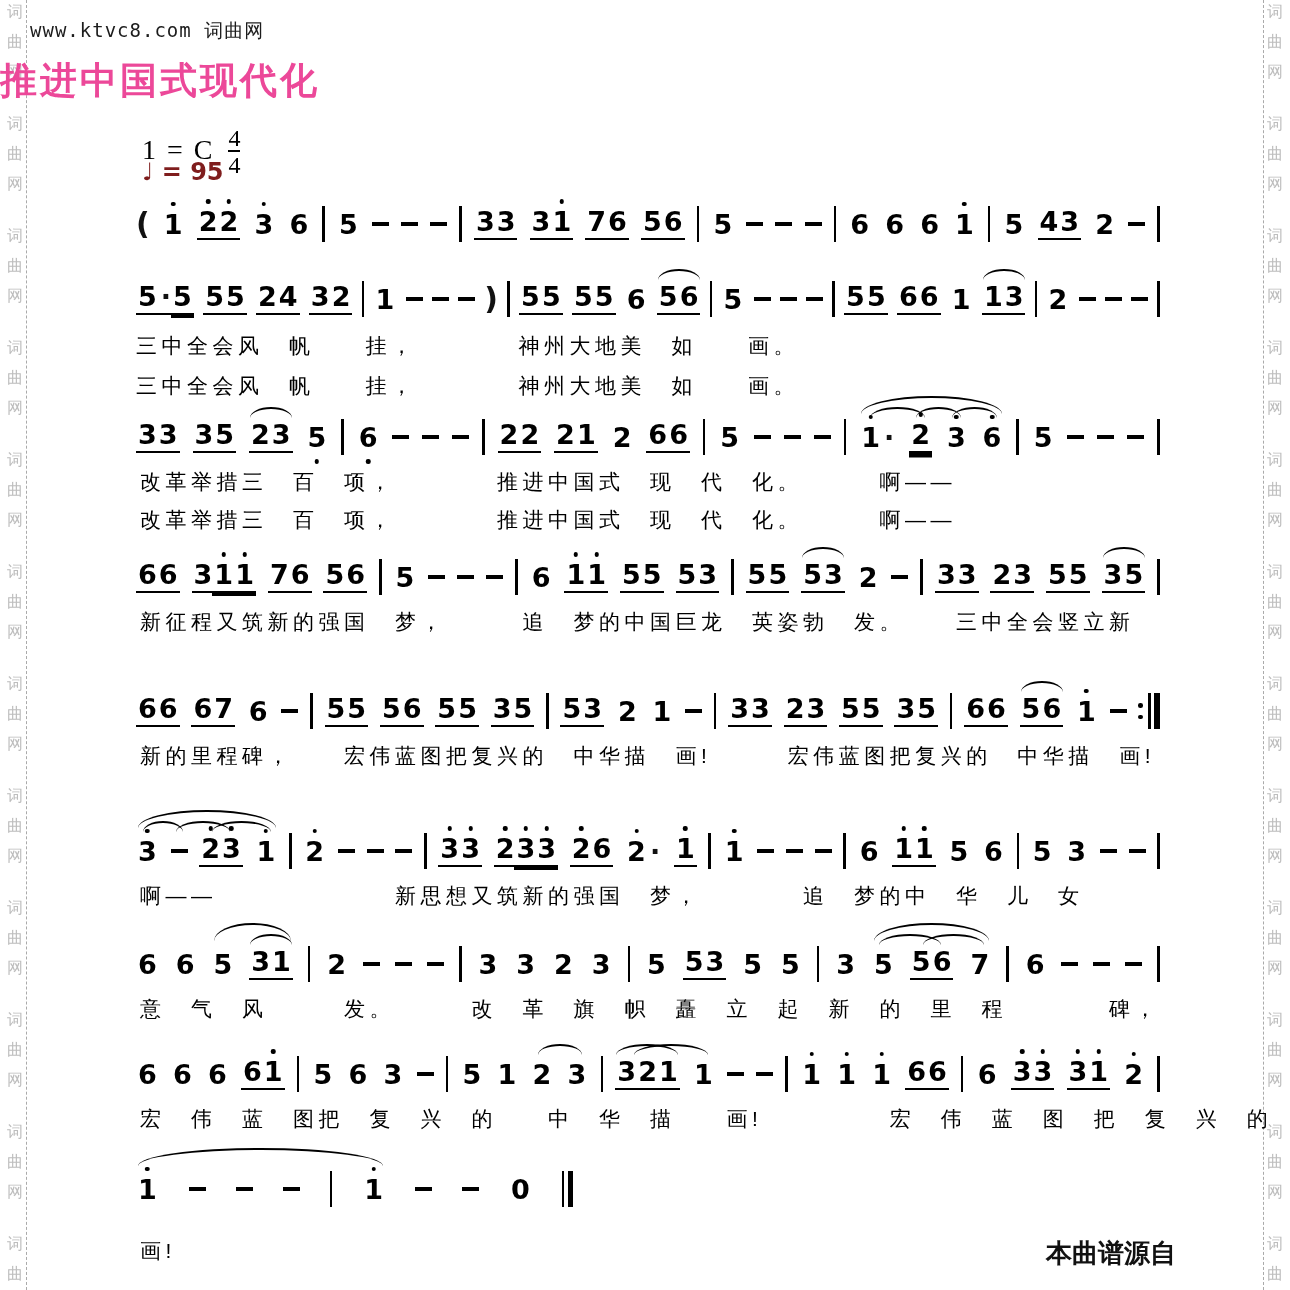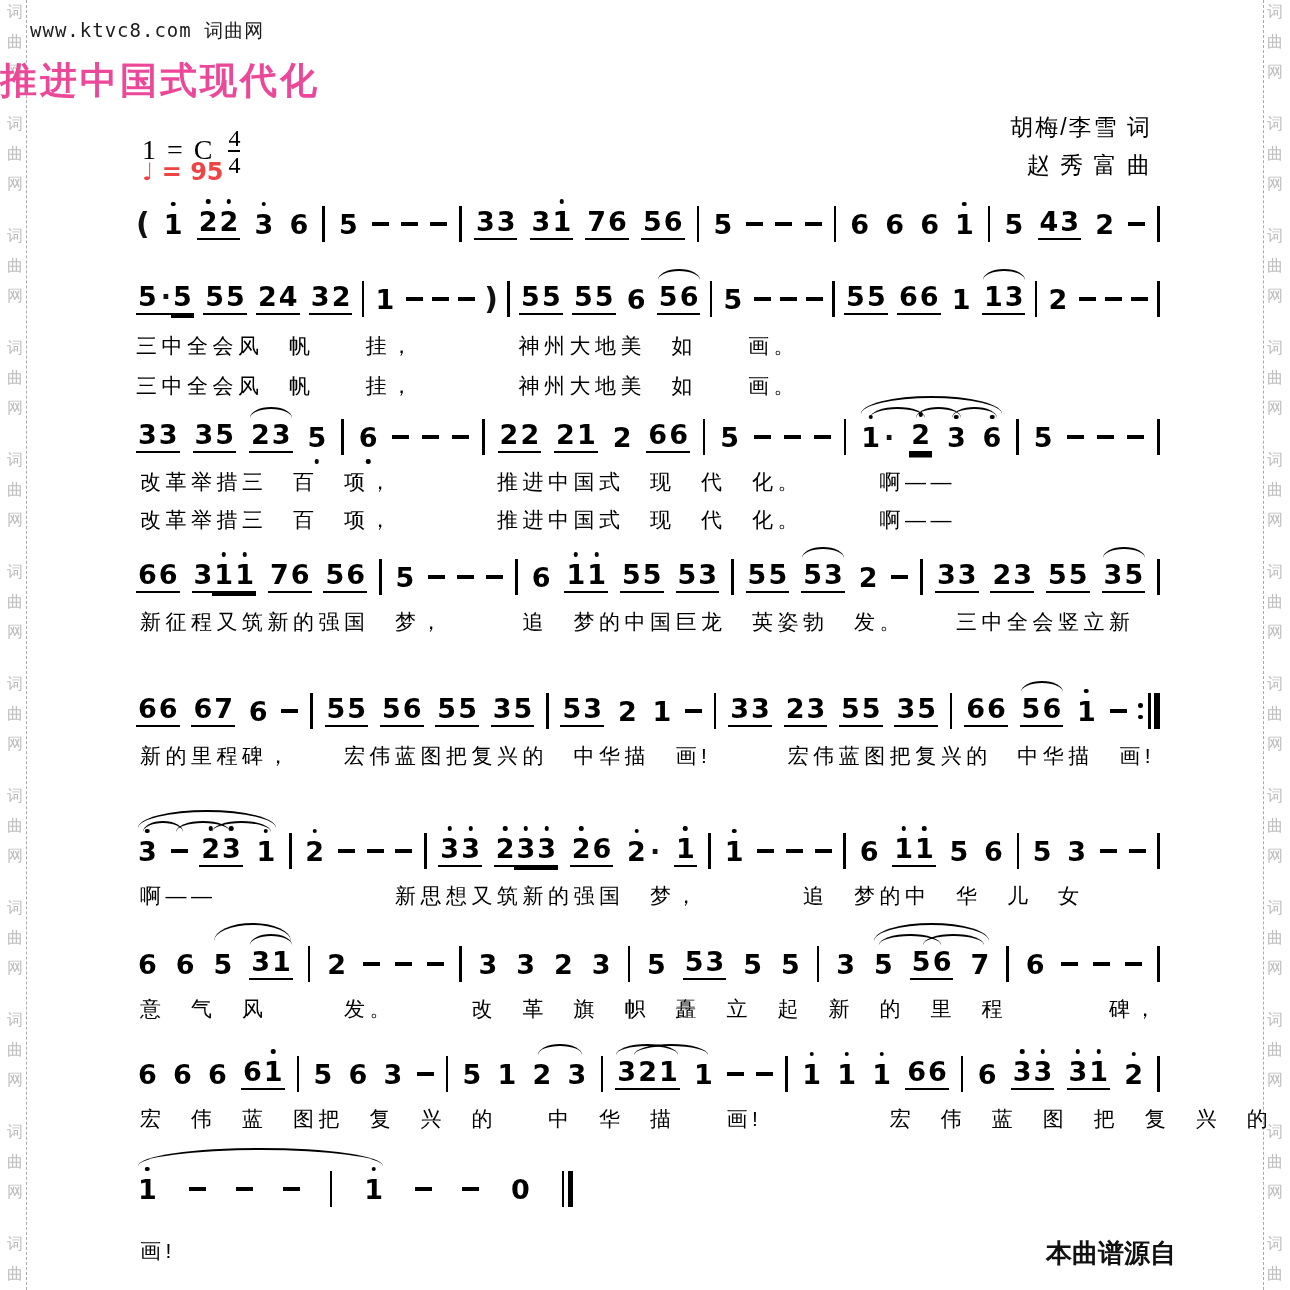--- a/index.html
+++ b/index.html
@@ -22,21 +22,21 @@
          font-weight:700;letter-spacing:3px;color:#ec4899;}
   #credits{position:absolute;right:138px;top:108px;text-align:right;font-size:23px;
            line-height:38px;letter-spacing:2px;color:#000;}
   
   #keybox{position:absolute;left:142px;top:124px;display:flex;align-items:center;
           font-family:"Liberation Serif",serif;font-weight:400;color:#000;}
   #keysig{font-size:28px;letter-spacing:2px;}
   #tsig{display:inline-flex;flex-direction:column;align-items:center;margin-left:14px;
         font-size:24px;line-height:1.02;transform:translateY(2px);}
   #tsig .tden{border-top:2px solid #000;padding-top:1px;}
-  #tempo{position:absolute;left:142px;top:158px;font-size:24px;font-weight:700;color:#ef4444;
+  #tempo{position:absolute;left:142px;top:158px;font-size:24px;font-weight:700;color:#7f1d1d;
          font-family:"DejaVu Sans",sans-serif;text-align:center;}
   
   .mline{position:absolute;left:136px;width:1024px;}
   .notes{position:relative;display:flex;justify-content:space-between;align-items:center;
          height:42px;}
   .mline.compact .notes{justify-content:flex-start;gap:30px;}
   .tok{position:relative;}
   .grp{display:inline-flex;align-items:center;gap:2px;padding:0 2px;}
   .grp.u1{border-bottom:2.5px solid #000;padding-bottom:3px;}
   .grp.u2{box-shadow:0 4.5px 0 0 #000;}
@@ -179,24 +179,20 @@
       <div class="bgap"></div>
       <div class="bgap"></div>
     </div>
   <div class="dashline" id="dash-left"></div>
   <div class="dashline" id="dash-right"></div>
 
   <div id="watermark">www.ktvc8.com 词曲网</div>
 
   <div id="title">推进中国式现代化</div>
 
-  <div id="credits">
-    <div>胡梅/李雪 词</div>
-    <div>赵 秀 富 曲</div>
-  </div>
 
   <div id="keybox">
     <span id="keysig">1 = C</span>
     <span id="tsig">
       <span class="tnum">4</span>
       <span class="tden">4</span>
     </span>
   </div>
   <div id="tempo">♩ = 95</div>
 

